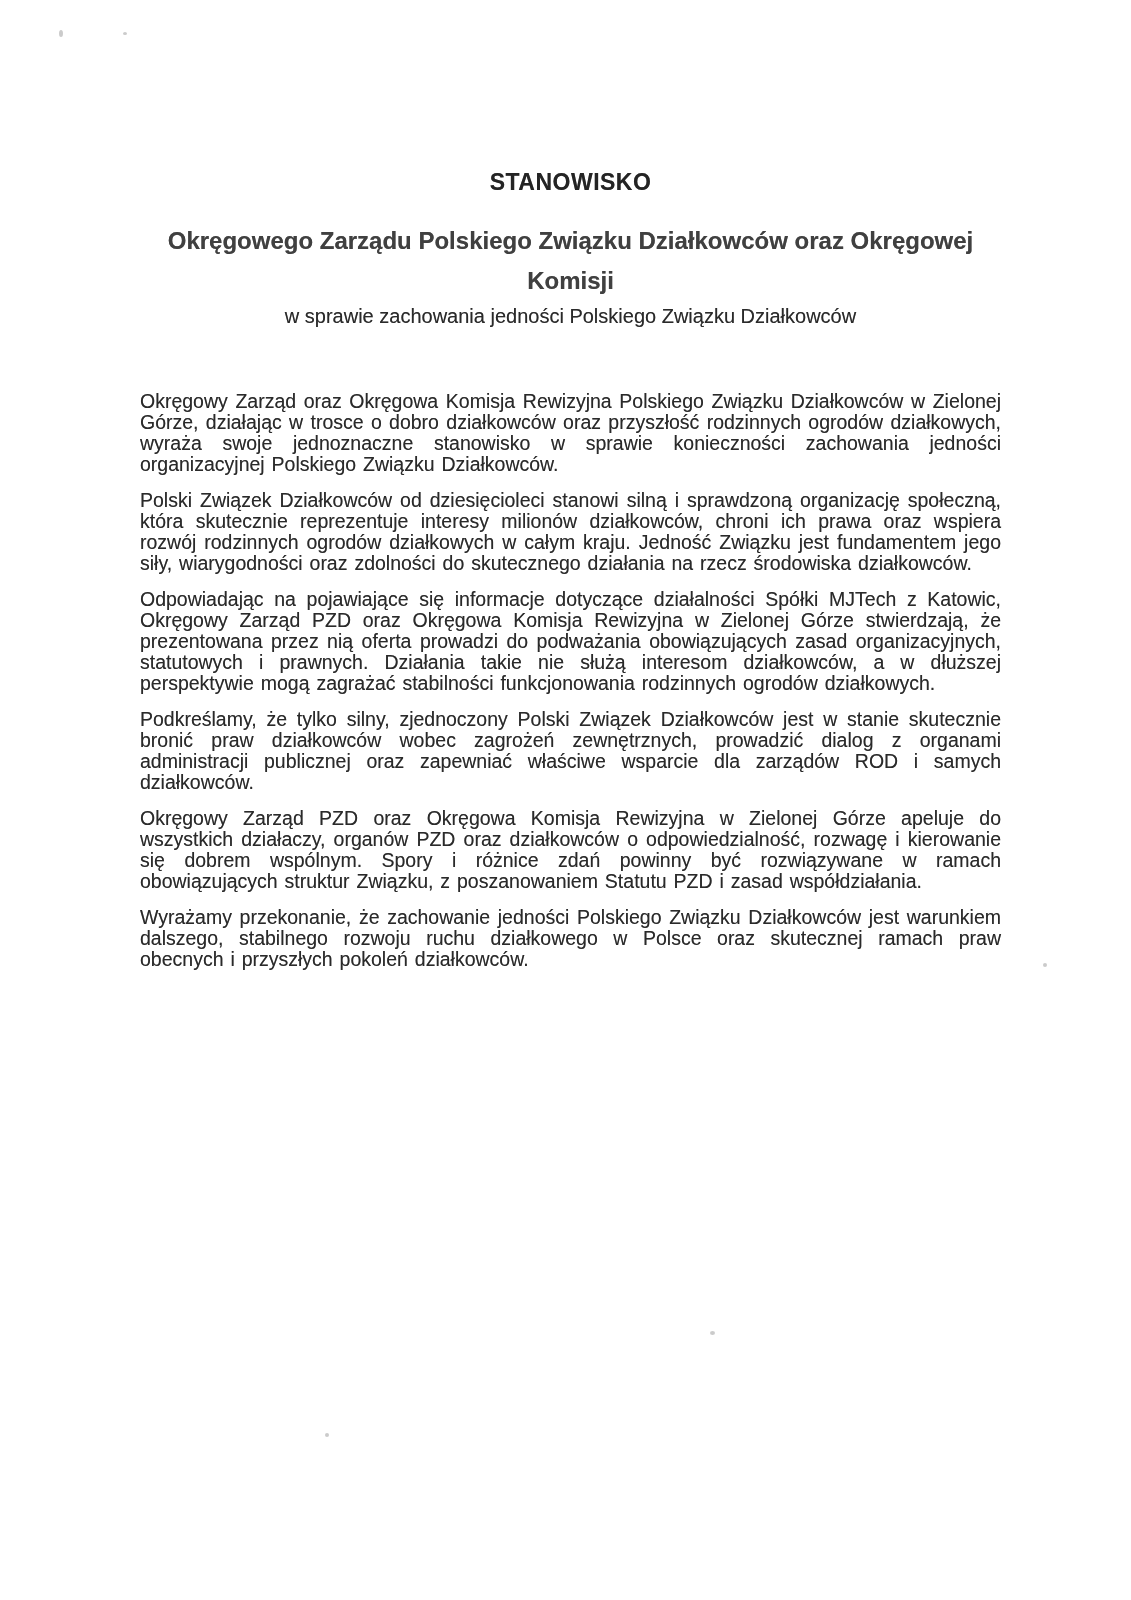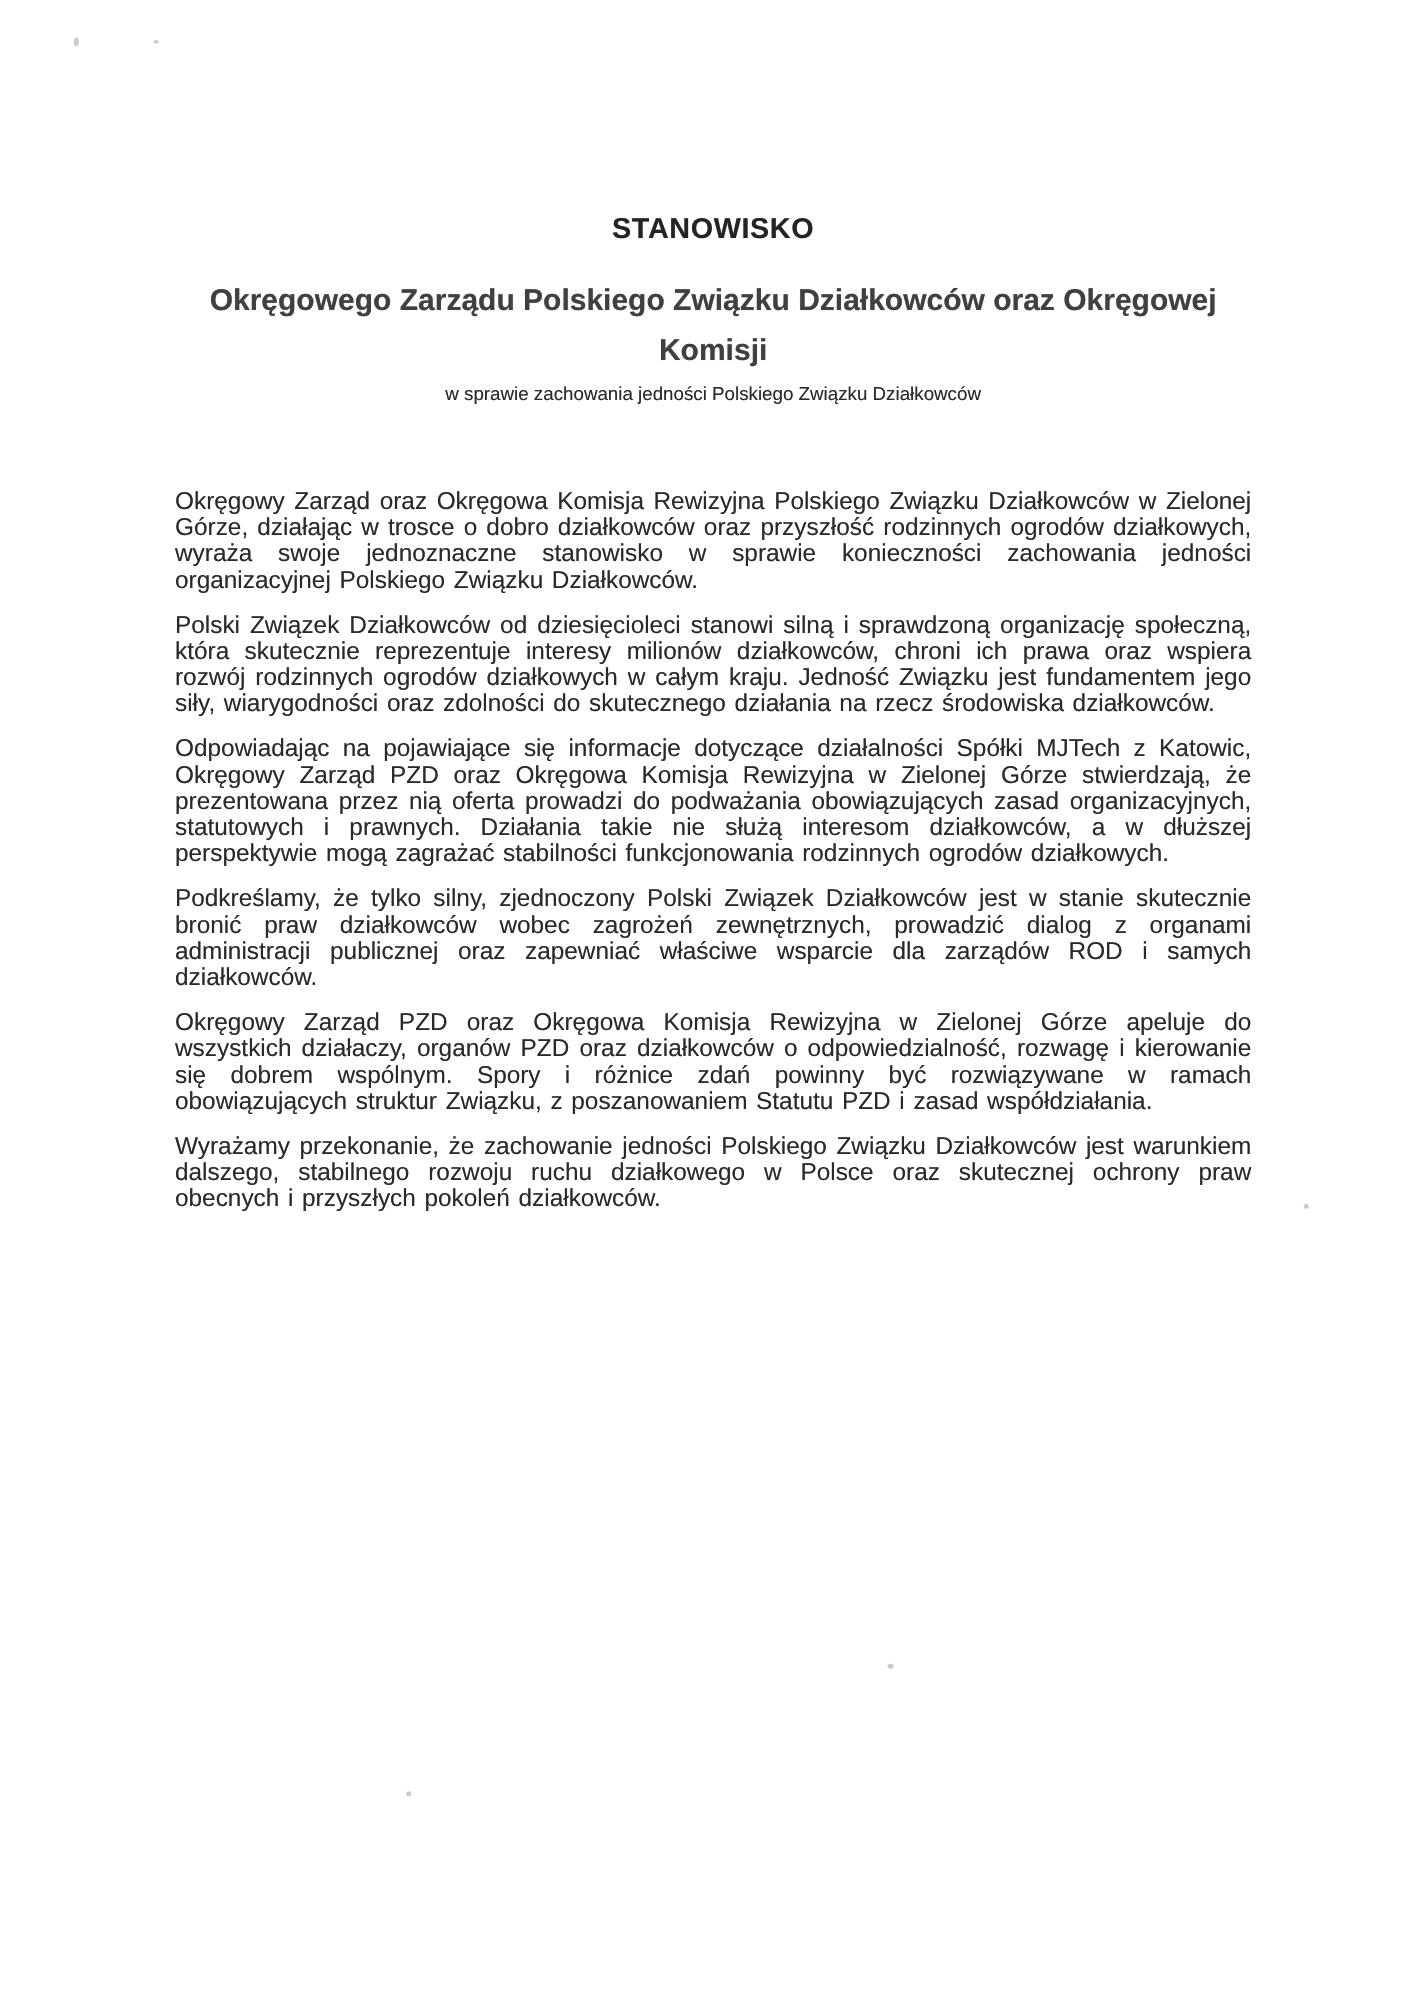--- a/index.html
+++ b/index.html
@@ -38,21 +38,21 @@
     text-align: center;
     font-size: 24px;
     font-weight: bold;
     line-height: 40px;
     color: #404040;
     text-shadow: 0 0 0.6px rgba(50,50,50,0.55);
   }
   .doc-subject {
     margin: 3px 0 0 0;
     text-align: center;
-    font-size: 15px;
+    font-size: 20px;
     font-weight: 400;
     line-height: 24px;
     color: #2a2a2a;
     text-shadow: 0 0 0.5px rgba(60,60,60,0.5);
   }
   .doc-body {
     margin-top: 63px;
   }
   .doc-body p {
     margin: 0 0 15px 0;
@@ -104,18 +104,18 @@
     </div>
 
     <div class="doc-subject">w sprawie zachowania jedności Polskiego Związku Działkowców</div>
 
     <div class="doc-body">
       <p>Okręgowy Zarząd oraz Okręgowa Komisja Rewizyjna Polskiego Związku Działkowców w Zielonej Górze, działając w trosce o dobro działkowców oraz przyszłość rodzinnych ogrodów działkowych, wyraża swoje jednoznaczne stanowisko w sprawie konieczności zachowania jedności organizacyjnej Polskiego Związku Działkowców.</p>
       <p>Polski Związek Działkowców od dziesięcioleci stanowi silną i sprawdzoną organizację społeczną, która skutecznie reprezentuje interesy milionów działkowców, chroni ich prawa oraz wspiera rozwój rodzinnych ogrodów działkowych w całym kraju. Jedność Związku jest fundamentem jego siły, wiarygodności oraz zdolności do skutecznego działania na rzecz środowiska działkowców.</p>
       <p>Odpowiadając na pojawiające się informacje dotyczące działalności Spółki MJTech z Katowic, Okręgowy Zarząd PZD oraz Okręgowa Komisja Rewizyjna w Zielonej Górze stwierdzają, że prezentowana przez nią oferta prowadzi do podważania obowiązujących zasad organizacyjnych, statutowych i prawnych. Działania takie nie służą interesom działkowców, a w dłuższej perspektywie mogą zagrażać stabilności funkcjonowania rodzinnych ogrodów działkowych.</p>
       <p>Podkreślamy, że tylko silny, zjednoczony Polski Związek Działkowców jest w stanie skutecznie bronić praw działkowców wobec zagrożeń zewnętrznych, prowadzić dialog z organami administracji publicznej oraz zapewniać właściwe wsparcie dla zarządów ROD i samych działkowców.</p>
       <p>Okręgowy Zarząd PZD oraz Okręgowa Komisja Rewizyjna w Zielonej Górze apeluje do wszystkich działaczy, organów PZD oraz działkowców o odpowiedzialność, rozwagę i kierowanie się dobrem wspólnym. Spory i różnice zdań powinny być rozwiązywane w ramach obowiązujących struktur Związku, z poszanowaniem Statutu PZD i zasad współdziałania.</p>
-      <p>Wyrażamy przekonanie, że zachowanie jedności Polskiego Związku Działkowców jest warunkiem dalszego, stabilnego rozwoju ruchu działkowego w Polsce oraz skutecznej ochrony praw obecnych i przyszłych pokoleń działkowców.</p>
+      <p>Wyrażamy przekonanie, że zachowanie jedności Polskiego Związku Działkowców jest warunkiem dalszego, stabilnego rozwoju ruchu działkowego w Polsce oraz skutecznej ramach praw obecnych i przyszłych pokoleń działkowców.</p>
     </div>
 
 
   </div>
 </div>
 
 </body></html>

